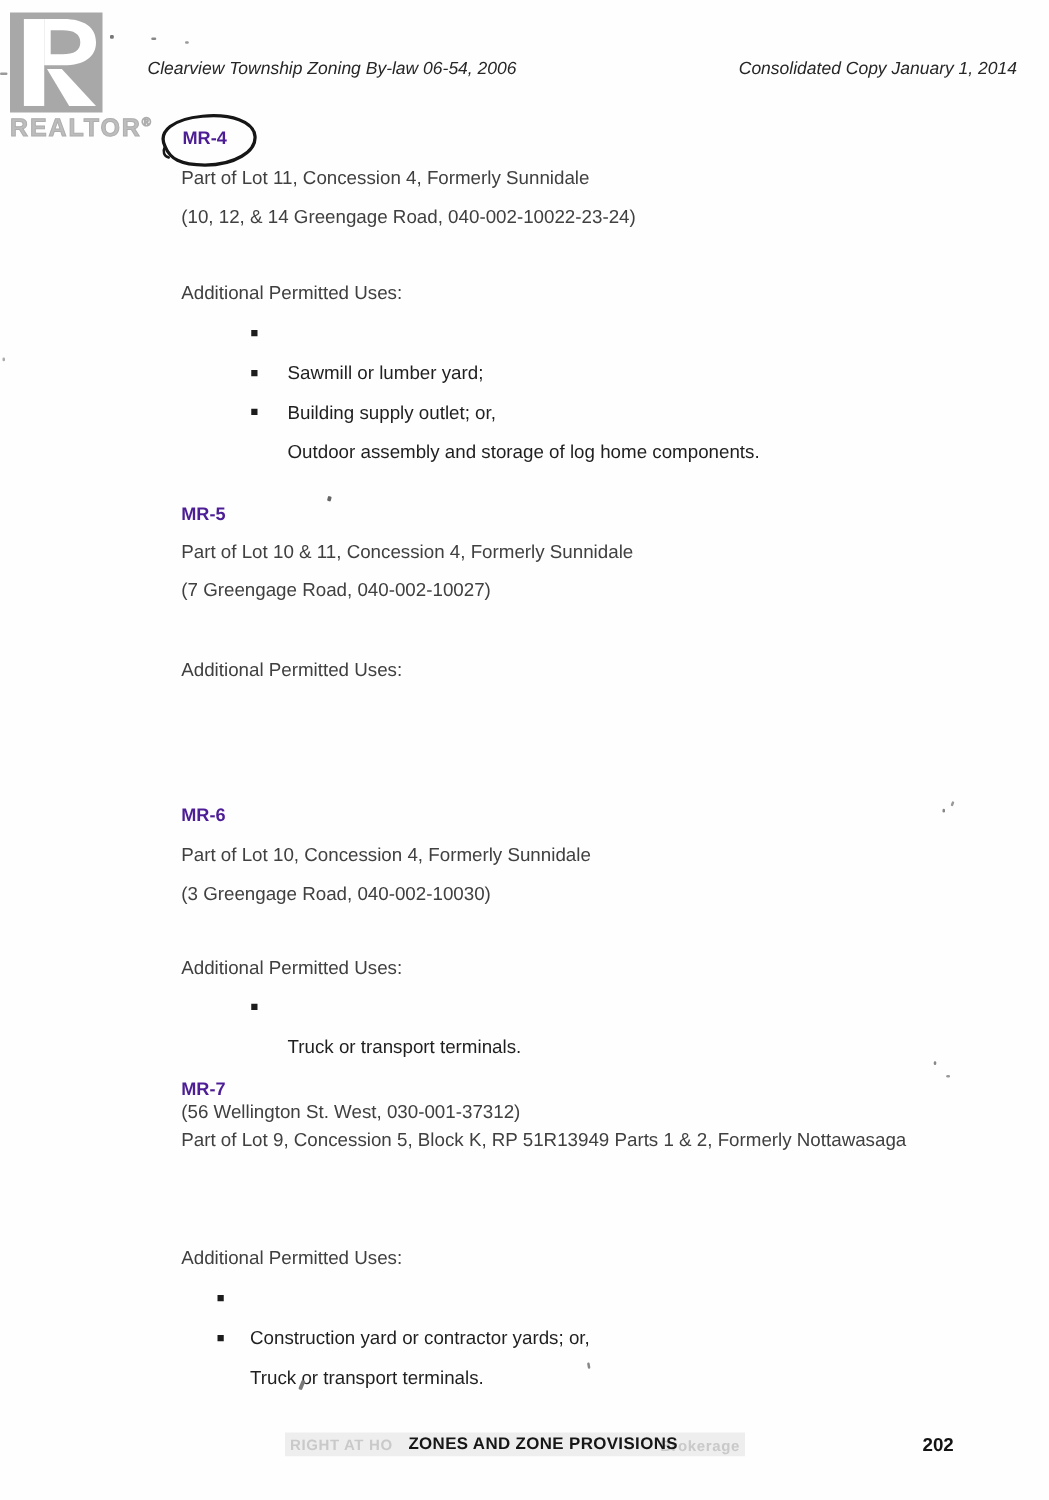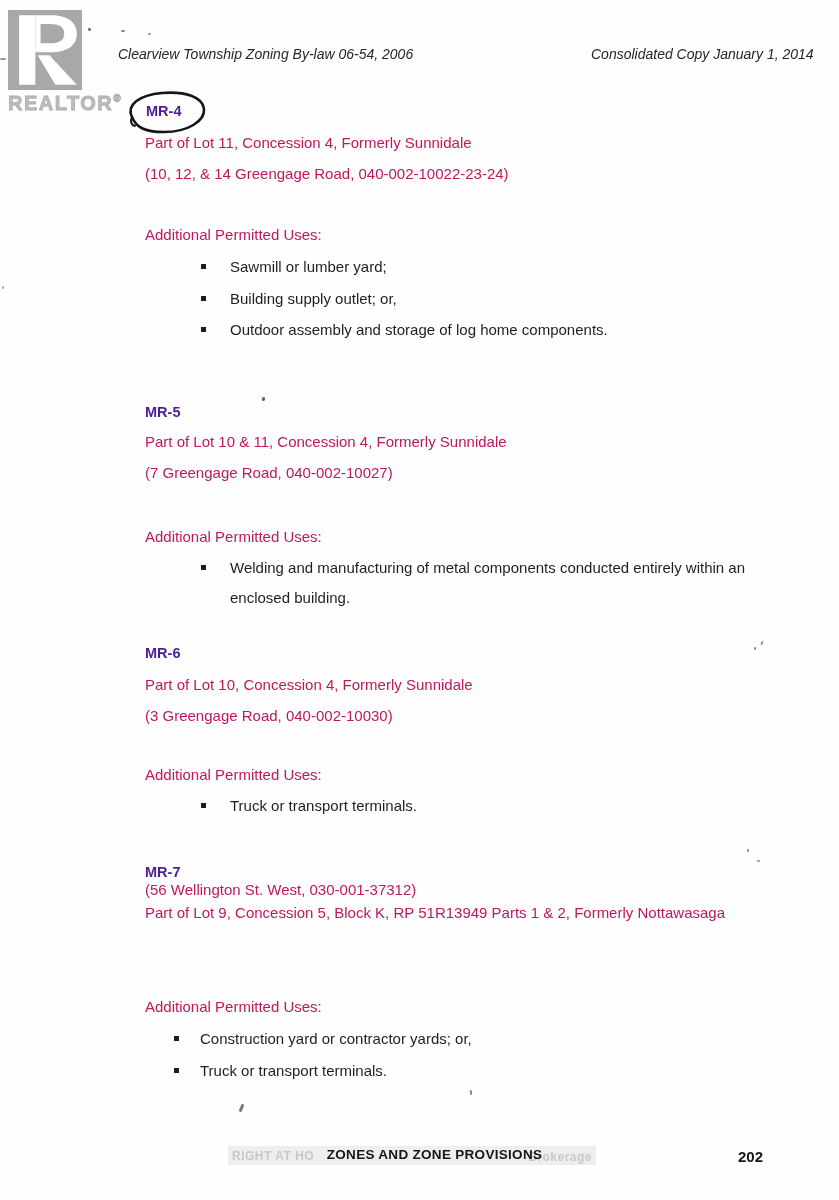--- a/index.html
+++ b/index.html
@@ -41,39 +41,40 @@
     position:absolute;
     font-weight:bold;
     font-size:14.5px;
     color:#4c1d95;
     white-space:nowrap;
   }
   .body-line{
     position:absolute;
     font-size:15px;
     line-height:20px;
-    color:#be185d;
+    color:#404040;
     white-space:nowrap;
   }
   .bullet{
     position:absolute;
     display:flex;
     gap:24px;
   }
   .bullet .sq{
     flex:none;
     width:5px;height:5px;
     background:#1c1c1c;
     margin-top:7px;
   }
   .bullet .bt{
     font-size:15px;
     line-height:20px;
     color:#1f1f1f;
     white-space:nowrap;
+    margin-top:32px;
   }
   .bullet .bt.wrap{
     white-space:normal;
     width:552px;
     line-height:30px;
   }
   .bullet.tight{gap:21px;}
 
   
   .oval{position:absolute;left:119px;top:89px;}
@@ -151,24 +152,20 @@
   </div>
   <div class="bullet" style="left:201px;top:320px">
     <span class="sq"></span>
     <span class="bt">Outdoor assembly and storage of log home components.</span>
   </div>
 
   <div class="zone-label" style="left:145px;top:404px">MR-5</div>
   <div class="body-line" style="left:145px;top:432px">Part of Lot 10 &amp; 11, Concession 4, Formerly Sunnidale</div>
   <div class="body-line" style="left:145px;top:463px">(7 Greengage Road, 040-002-10027)</div>
   <div class="body-line" style="left:145px;top:527px">Additional Permitted Uses:</div>
-  <div class="bullet" style="left:201px;top:553px">
-    <span class="sq" style="margin-top:12px"></span>
-    <span class="bt wrap">Welding and manufacturing of metal components conducted entirely within an enclosed building.</span>
-  </div>
 
   <div class="zone-label" style="left:145px;top:645px">MR-6</div>
   <div class="body-line" style="left:145px;top:675px">Part of Lot 10, Concession 4, Formerly Sunnidale</div>
   <div class="body-line" style="left:145px;top:706px">(3 Greengage Road, 040-002-10030)</div>
   <div class="body-line" style="left:145px;top:765px">Additional Permitted Uses:</div>
   <div class="bullet" style="left:201px;top:796px">
     <span class="sq"></span>
     <span class="bt">Truck or transport terminals.</span>
   </div>
 

